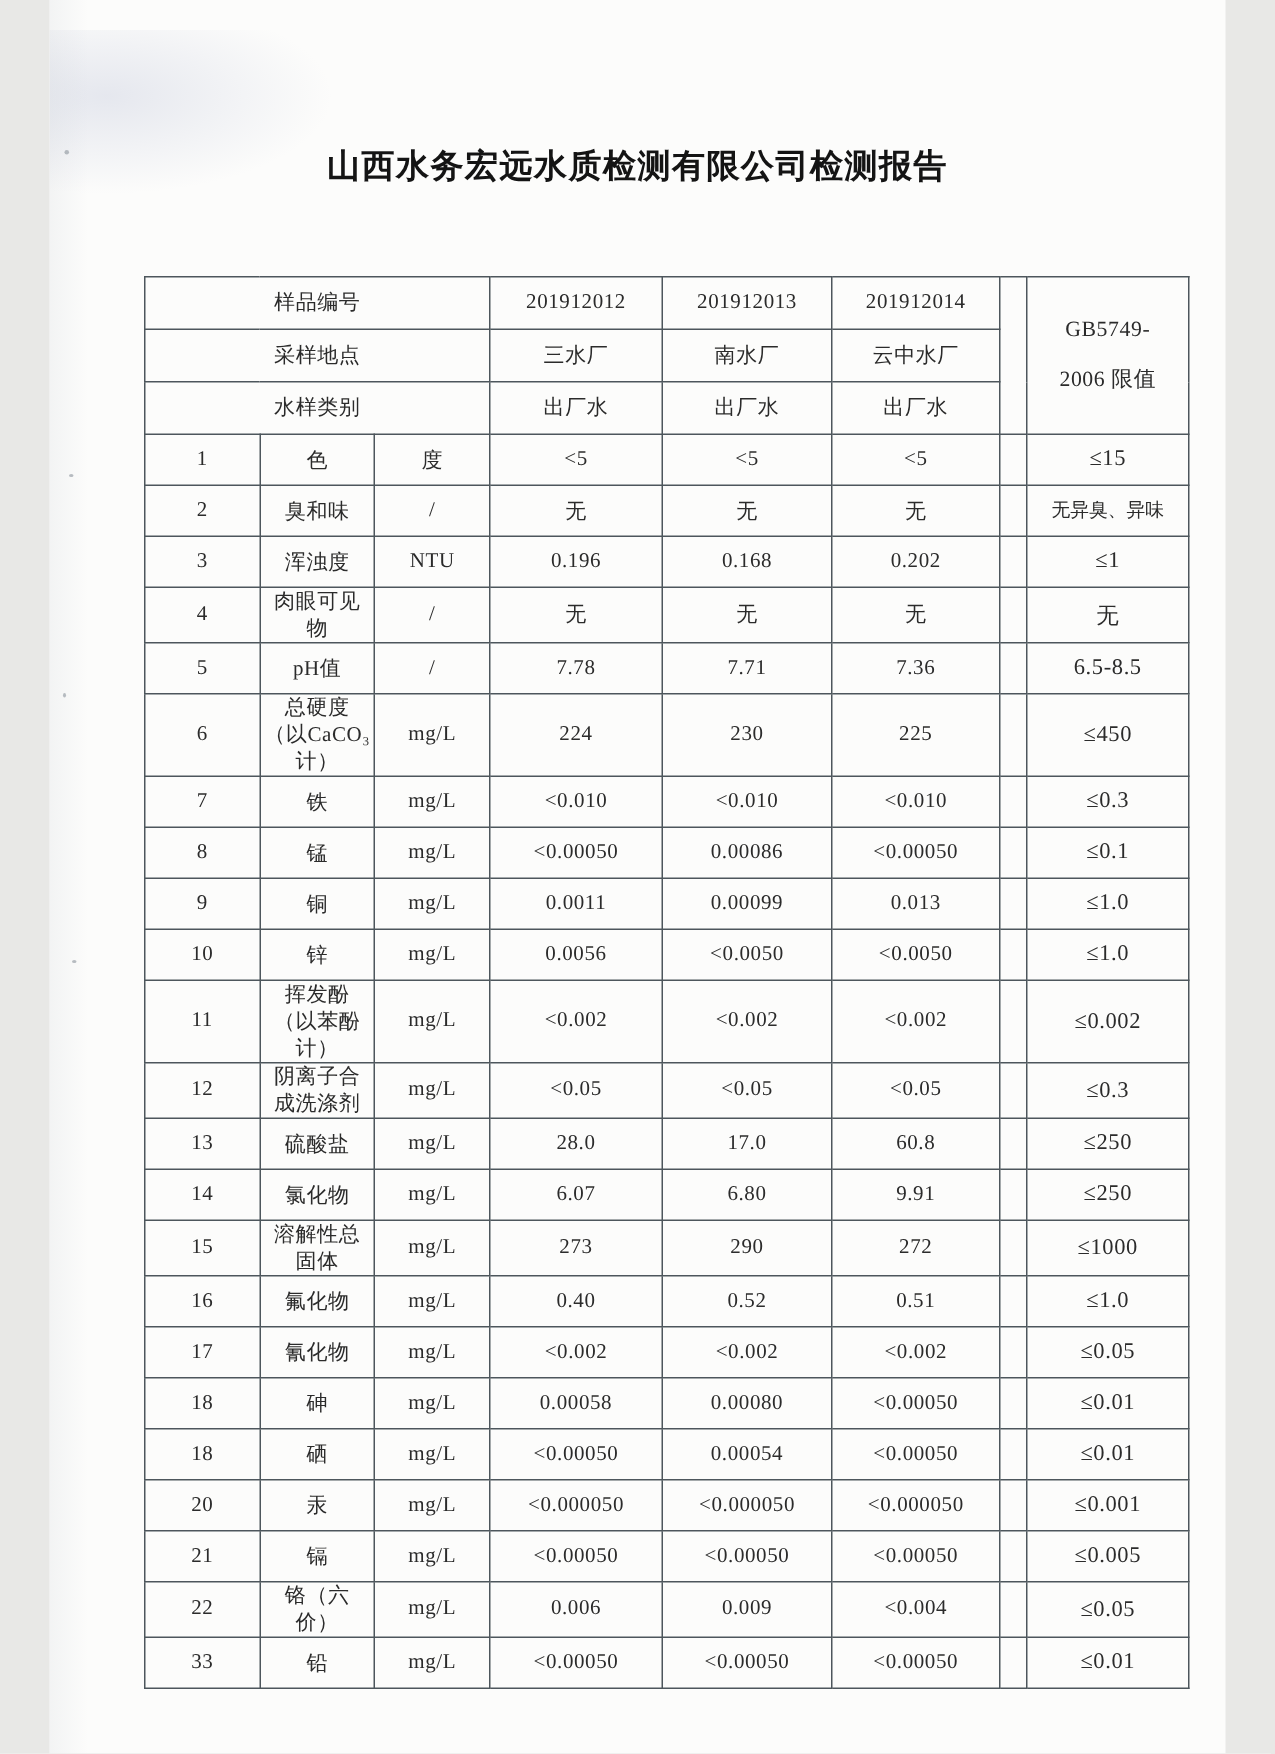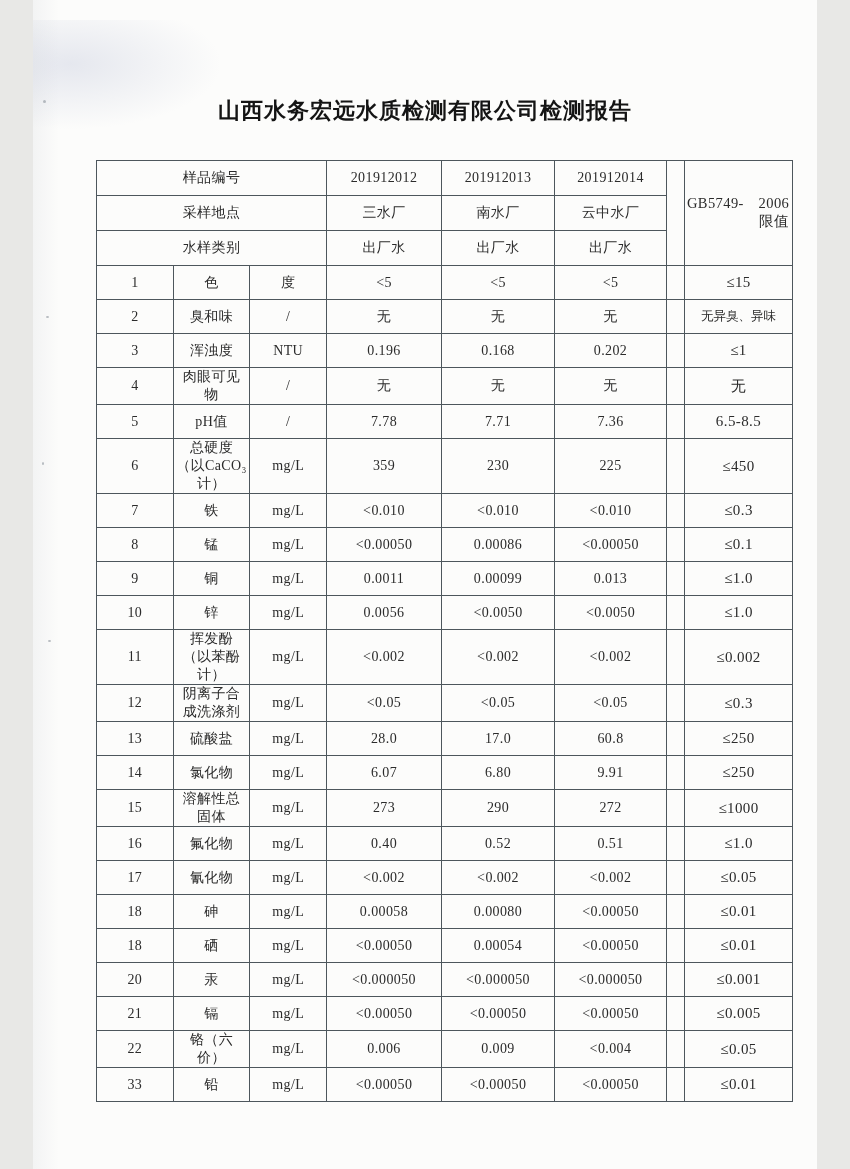--- a/index.html
+++ b/index.html
@@ -34,21 +34,21 @@
     text-align:center;
     font-family:"Liberation Sans","DejaVu Sans",sans-serif;
     font-weight:700;font-size:22px;letter-spacing:1px;color:#141414;
   }
   .meta-row{
     position:absolute;left:63px;top:143px;width:697px;
     display:flex;justify-content:space-between;align-items:baseline;
     font-size:15.5px;font-weight:600;color:#1a1a1a;letter-spacing:.5px;
   }
   table.report{
-    position:absolute;left:63px;top:160px;
+    position:absolute;left:63px;top:184px;
     width:697px;
     border-collapse:collapse;
     table-layout:fixed;
     font-size:14px;
   }
   table.report td{
     border:1px solid #4d565c;
     text-align:center;
     vertical-align:middle;
     padding:0 2px;
@@ -68,21 +68,21 @@
     width:13px;
     border-top:none;border-bottom:none;
     background:transparent;
   }
   td.gap.gap-top{border-top:1px solid #4d565c;}
   tbody tr:last-child td.gap{border-bottom:1px solid #4d565c;}
   td.c-limit{width:103px;font-size:15px;}
   td.c-limit.small{font-size:12.5px;letter-spacing:0;}
   td.h-label{letter-spacing:2px;}
   td.gb-cell{font-size:14.5px;letter-spacing:1px;}
-  .gb-inner{display:flex;flex-direction:row;justify-content:center;gap:14px;}
+  .gb-inner{display:flex;flex-direction:column;justify-content:center;gap:14px;}
 
   
   .stamp{
     position:absolute;left:792px;top:556px;width:70px;height:160px;
     color:#c0383f;
     transform:rotate(-3deg);
     opacity:.88;
     filter:blur(.3px);
     pointer-events:none;
   }
@@ -176,21 +176,21 @@
       <td class="c-v1">7.78</td>
       <td class="c-v2">7.71</td>
       <td class="c-v3">7.36</td>
       <td class="gap"></td>
       <td class="c-limit">6.5-8.5</td>
     </tr>
         <tr class="drow">
       <td class="c-no">6</td>
       <td class="c-name">总硬度（以CaCO₃计）</td>
       <td class="c-unit">mg/L</td>
-      <td class="c-v1">359</td>
+      <td class="c-v1">224</td>
       <td class="c-v2">230</td>
       <td class="c-v3">225</td>
       <td class="gap"></td>
       <td class="c-limit">≤450</td>
     </tr>
         <tr class="drow">
       <td class="c-no">7</td>
       <td class="c-name">铁</td>
       <td class="c-unit">mg/L</td>
       <td class="c-v1">&lt;0.010</td>

